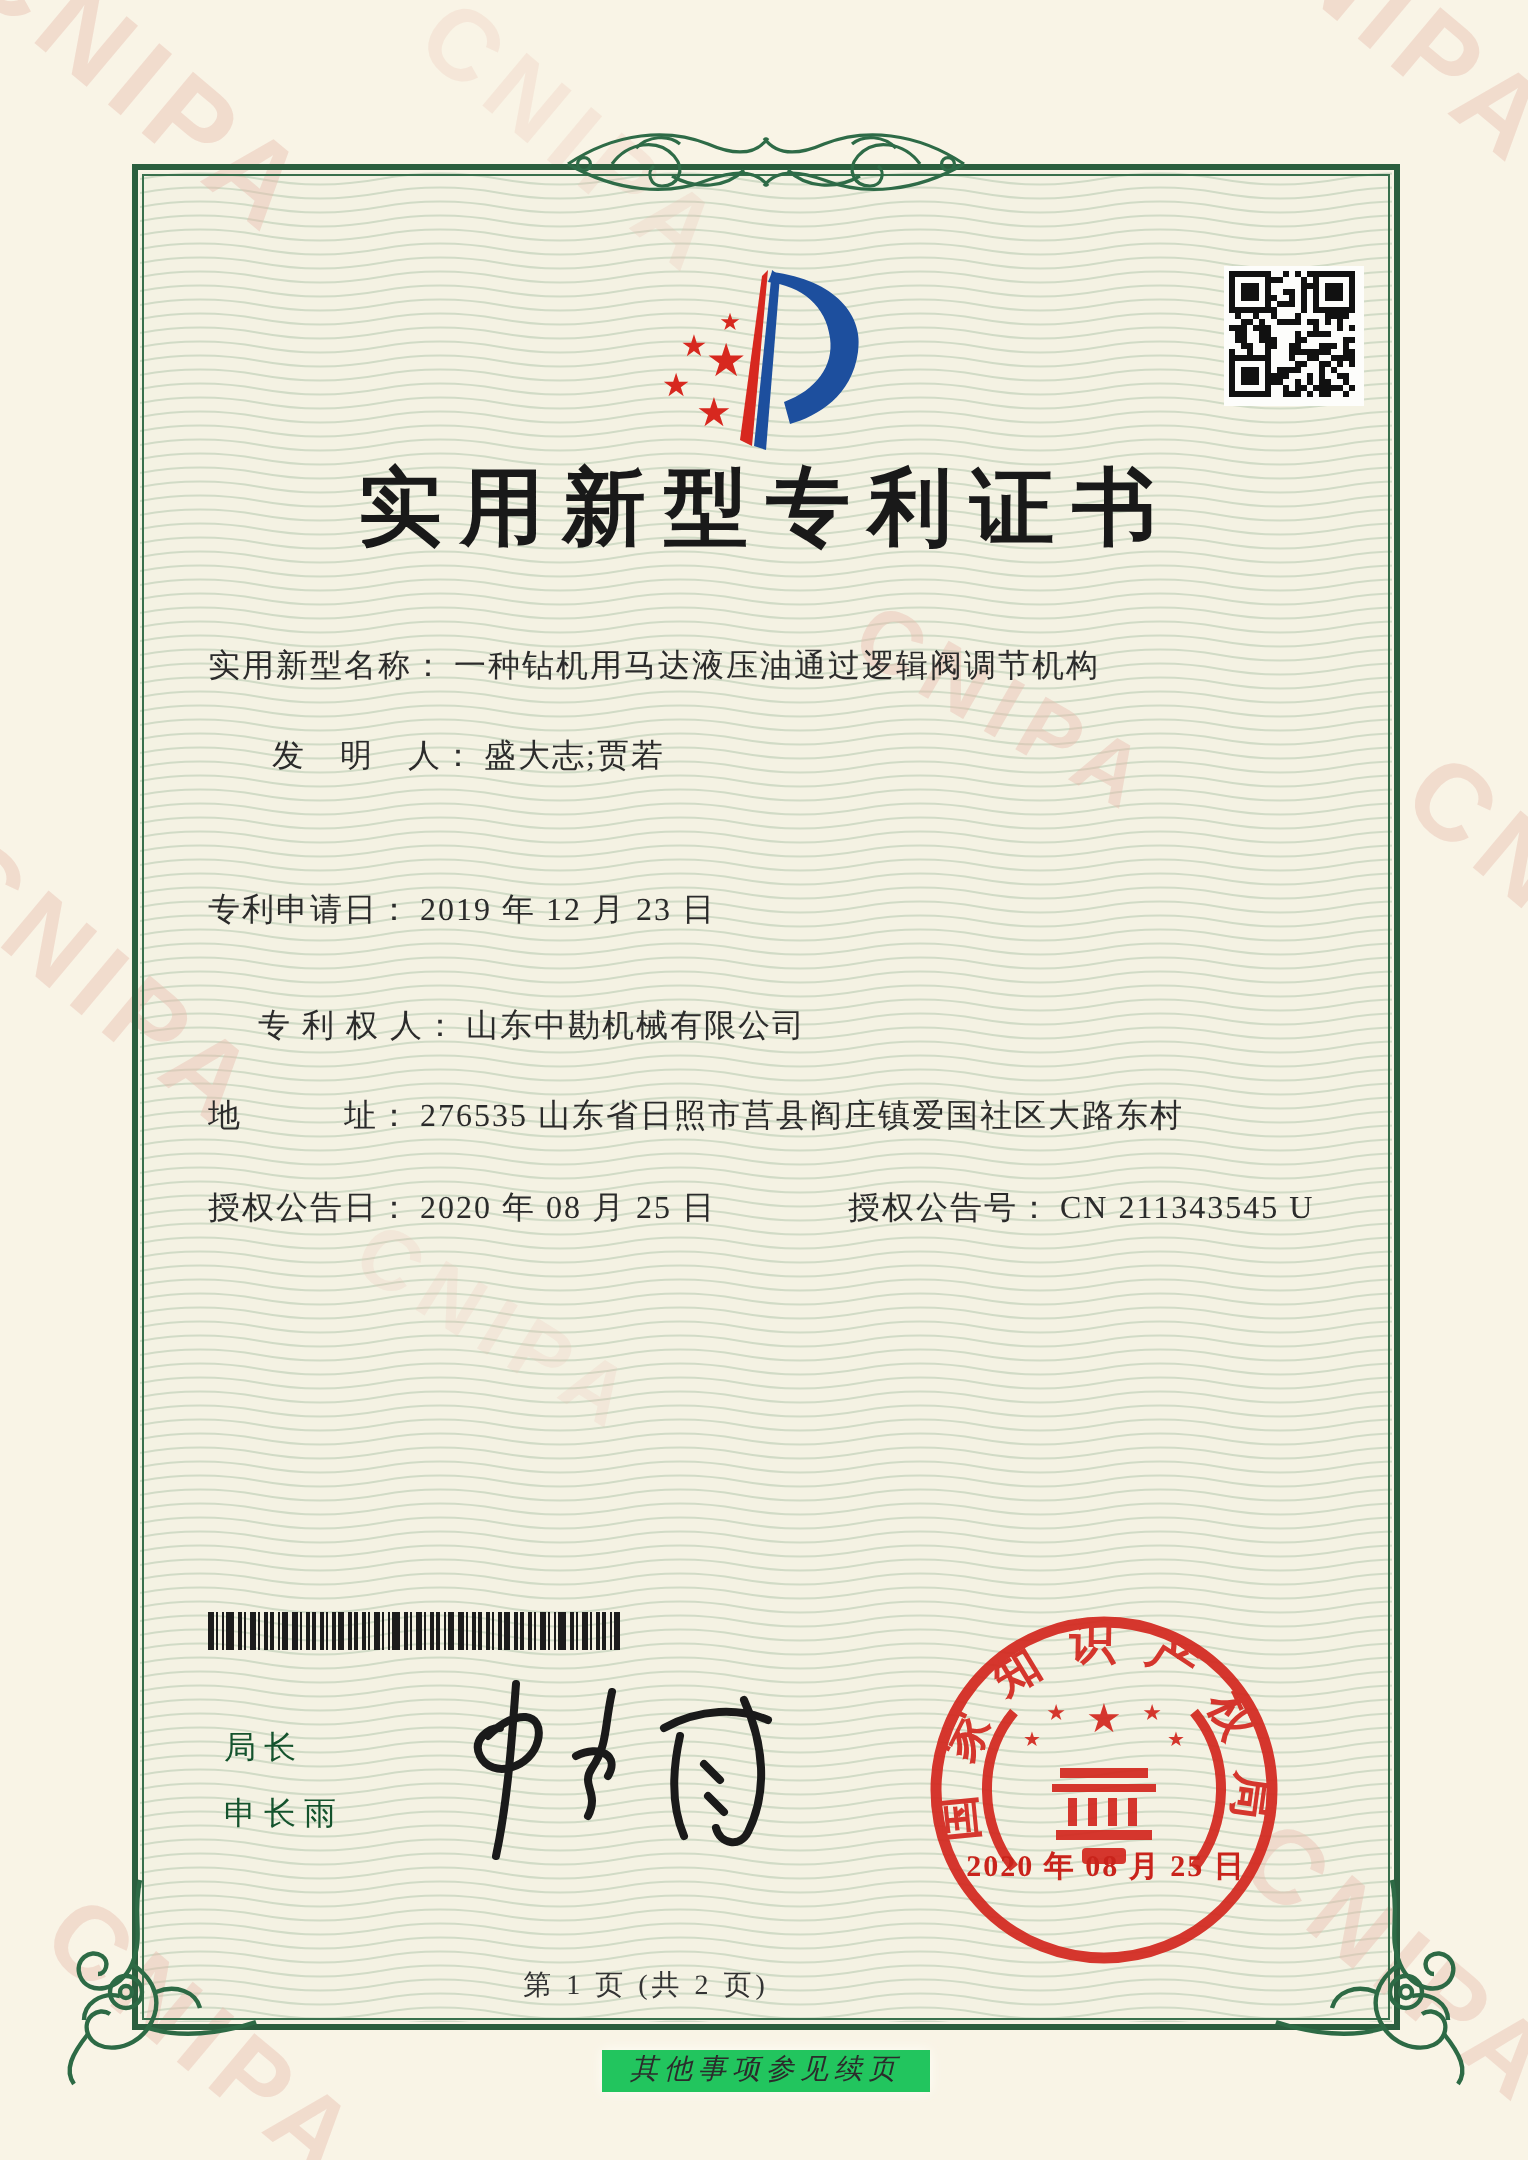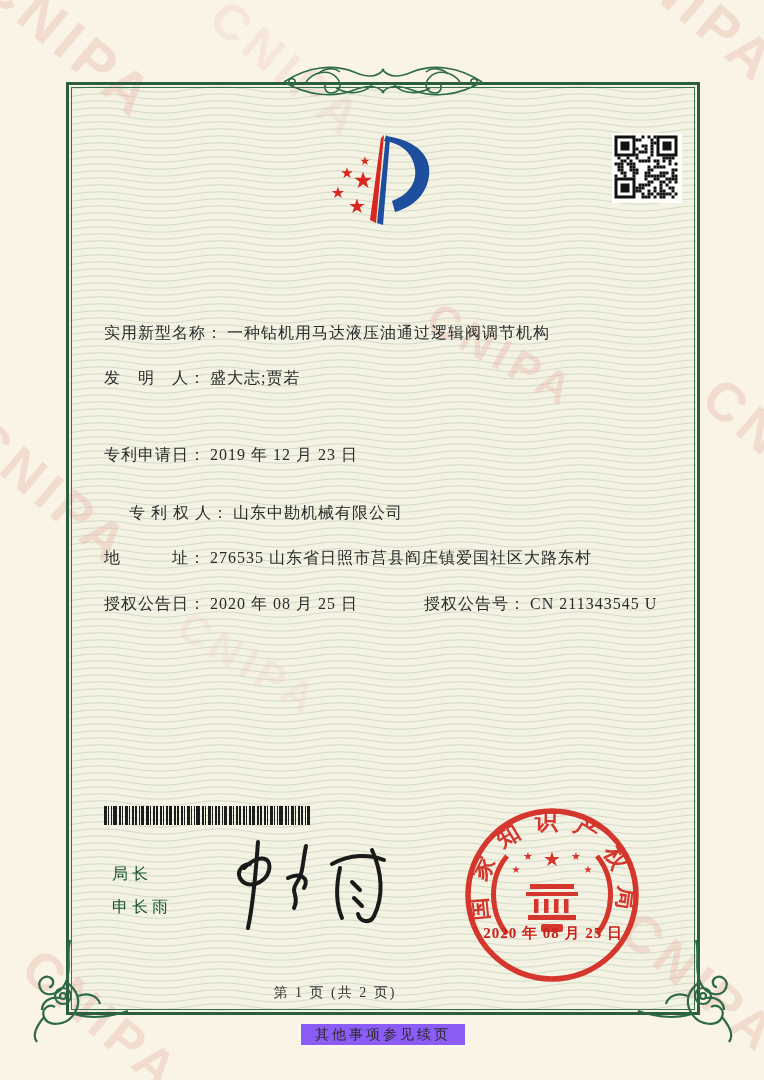--- a/index.html
+++ b/index.html
@@ -34,24 +34,24 @@
   .barcode{left:104px;top:806px;}
   .director{font-size:16px;letter-spacing:4px;color:#14532d;
             font-family:"Liberation Sans","DejaVu Sans",sans-serif;}
   .d1{left:112px;top:864px;} .d2{left:112px;top:897px;text-align:center;}
   .signature{left:214px;top:834px;}
 
   .seal{left:457px;top:800px;z-index:5;opacity:.92;}
   .seal-date{left:468px;top:924px;width:170px;text-align:center;font-size:15px;
              letter-spacing:1px;color:#c9231b;font-weight:bold;z-index:6;}
 
-  .pagenum{left:64px;top:984px;width:542px;text-align:center;font-size:14px;letter-spacing:2px;color:#333;}
+  .pagenum{left:52px;top:984px;width:542px;text-align:center;font-size:14px;letter-spacing:2px;color:#333;}
   .footnote{left:66px;top:1026px;width:634px;text-align:center;font-size:14px;z-index:4;}
-  .footnote span{background:#8b5cf6;padding:3px 14px;letter-spacing:3px;color:#2b2b2b;
-                 box-shadow:0 0 6px rgba(255,255,250,.9);}
+  .footnote span{background:#22c55e;padding:3px 14px;letter-spacing:3px;color:#2b2b2b;
+                 box-shadow:0 0 6px rgba(255,255,250,.9);font-style:italic;}
 
   .deco{position:absolute;z-index:5;pointer-events:none;}
 </style>
 </head>
 <body>
 
 <div class="page">
 
   <div class="wm" style="left:-34px;top:6px;font-size:58px;">CNIPA</div>
   <div class="wm" style="left:196px;top:40px;font-size:50px;opacity:.55;">CNIPA</div>
@@ -269,23 +269,24 @@
       <rect x="5.5" y="5.5" width="15" height="15" fill="#fdfdfb"></rect>
       <rect x="8.5" y="8.5" width="9" height="9" fill="#111"></rect>
       <rect x="44.5" y="2.5" width="21" height="21" fill="#111"></rect>
       <rect x="47.5" y="5.5" width="15" height="15" fill="#fdfdfb"></rect>
       <rect x="50.5" y="8.5" width="9" height="9" fill="#111"></rect>
       <rect x="2.5" y="44.5" width="21" height="21" fill="#111"></rect>
       <rect x="5.5" y="47.5" width="15" height="15" fill="#fdfdfb"></rect>
       <rect x="8.5" y="50.5" width="9" height="9" fill="#111"></rect>
     </svg>
 
+  <div class="content title">实用新型专利证书</div>
 
   <div class="content frow" style="top:323px;"><span>实用新型名称：</span><span class="val">一种钻机用马达液压油通过逻辑阀调节机构</span></div>
-  <div class="content frow" style="top:368px;"><span>发　明　人：</span><span class="val">盛大志;贾若</span></div>
+  <div class="content frow" style="top:368px;margin-left:32px;"><span>发　明　人：</span><span class="val">盛大志;贾若</span></div>
   <div class="content frow" style="top:445px;"><span>专利申请日：</span><span class="val">2019 年 12 月 23 日</span></div>
   <div class="content frow" style="top:503px;margin-left:25px;"><span>专 利 权 人：</span><span class="val">山东中勘机械有限公司</span></div>
   <div class="content frow" style="top:548px;"><span>地　　　址：</span><span class="val">276535 山东省日照市莒县阎庄镇爱国社区大路东村</span></div>
   <div class="content frow" style="top:594px;"><span>授权公告日：</span><span class="val">2020 年 08 月 25 日</span><span class="grant2">授权公告号：</span><span class="val">CN 211343545 U</span></div>
 
 
   <svg class="content barcode" id="bc" width="212" height="19" viewBox="0 0 212 19">
       <rect x="0" y="0" width="3" height="19" fill="#1c1c1c"></rect>
       <rect x="4" y="0" width="1" height="19" fill="#1c1c1c"></rect>
       <rect x="7" y="0" width="1" height="19" fill="#1c1c1c"></rect>

